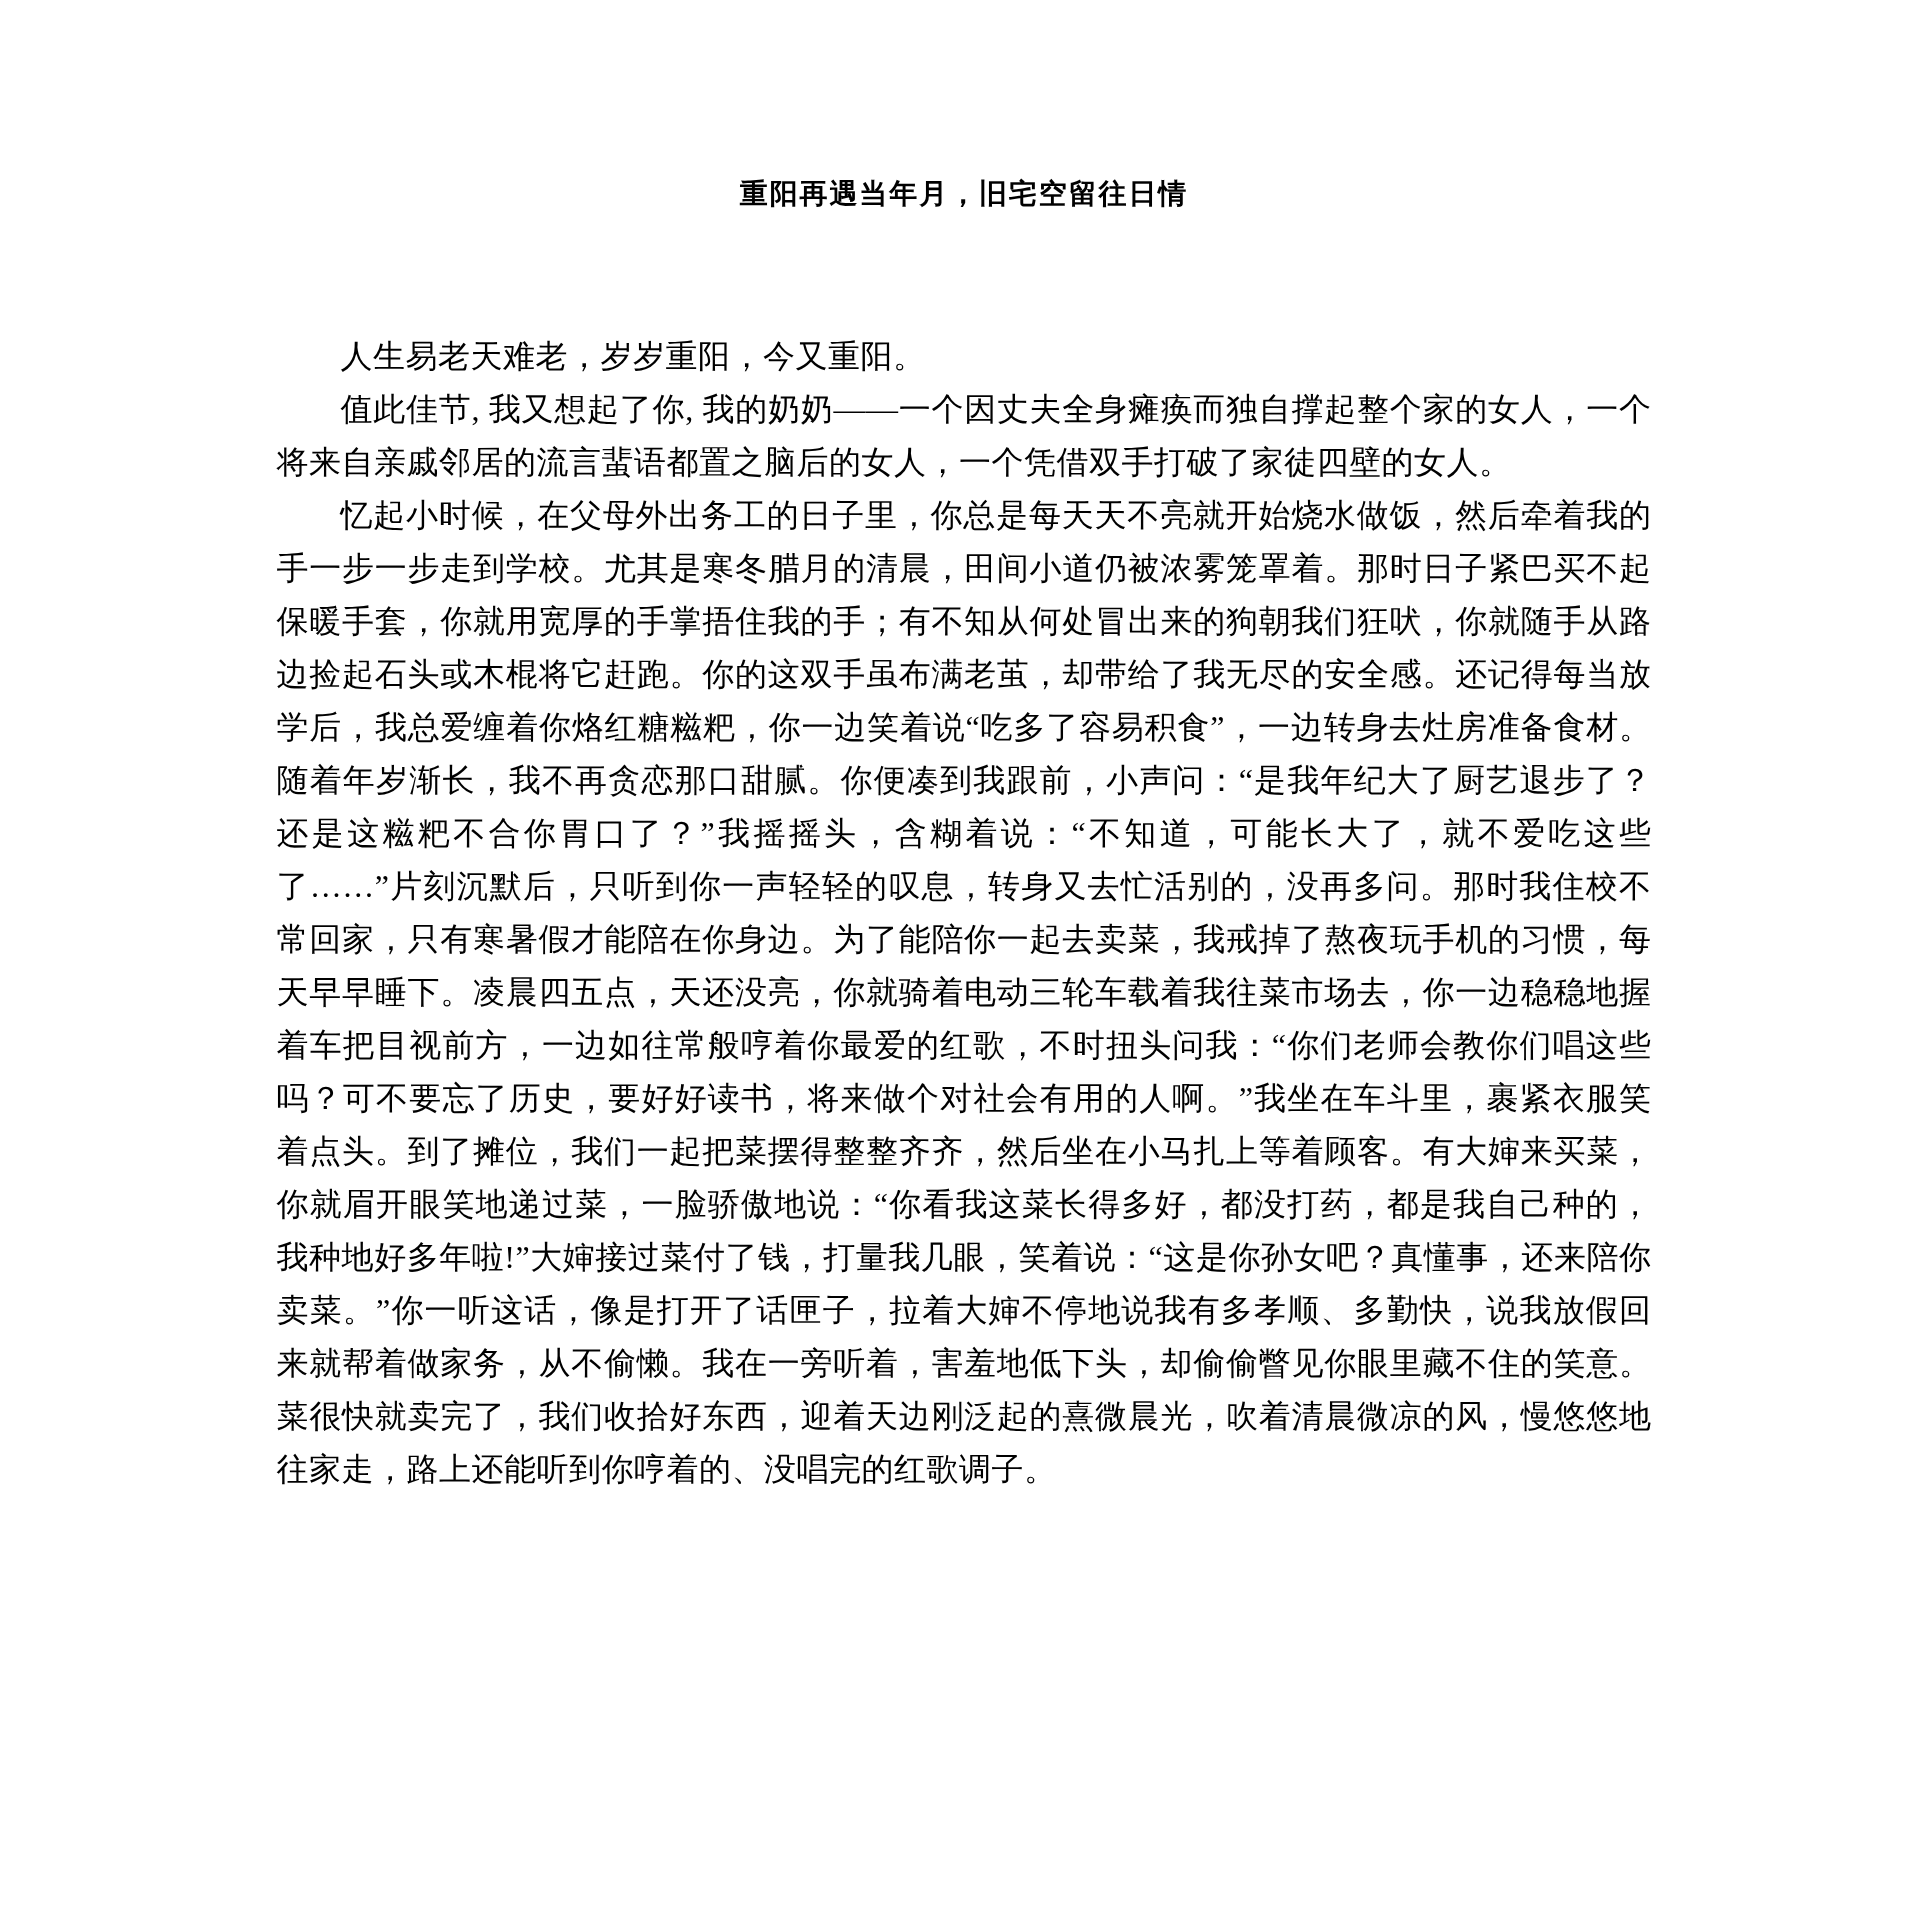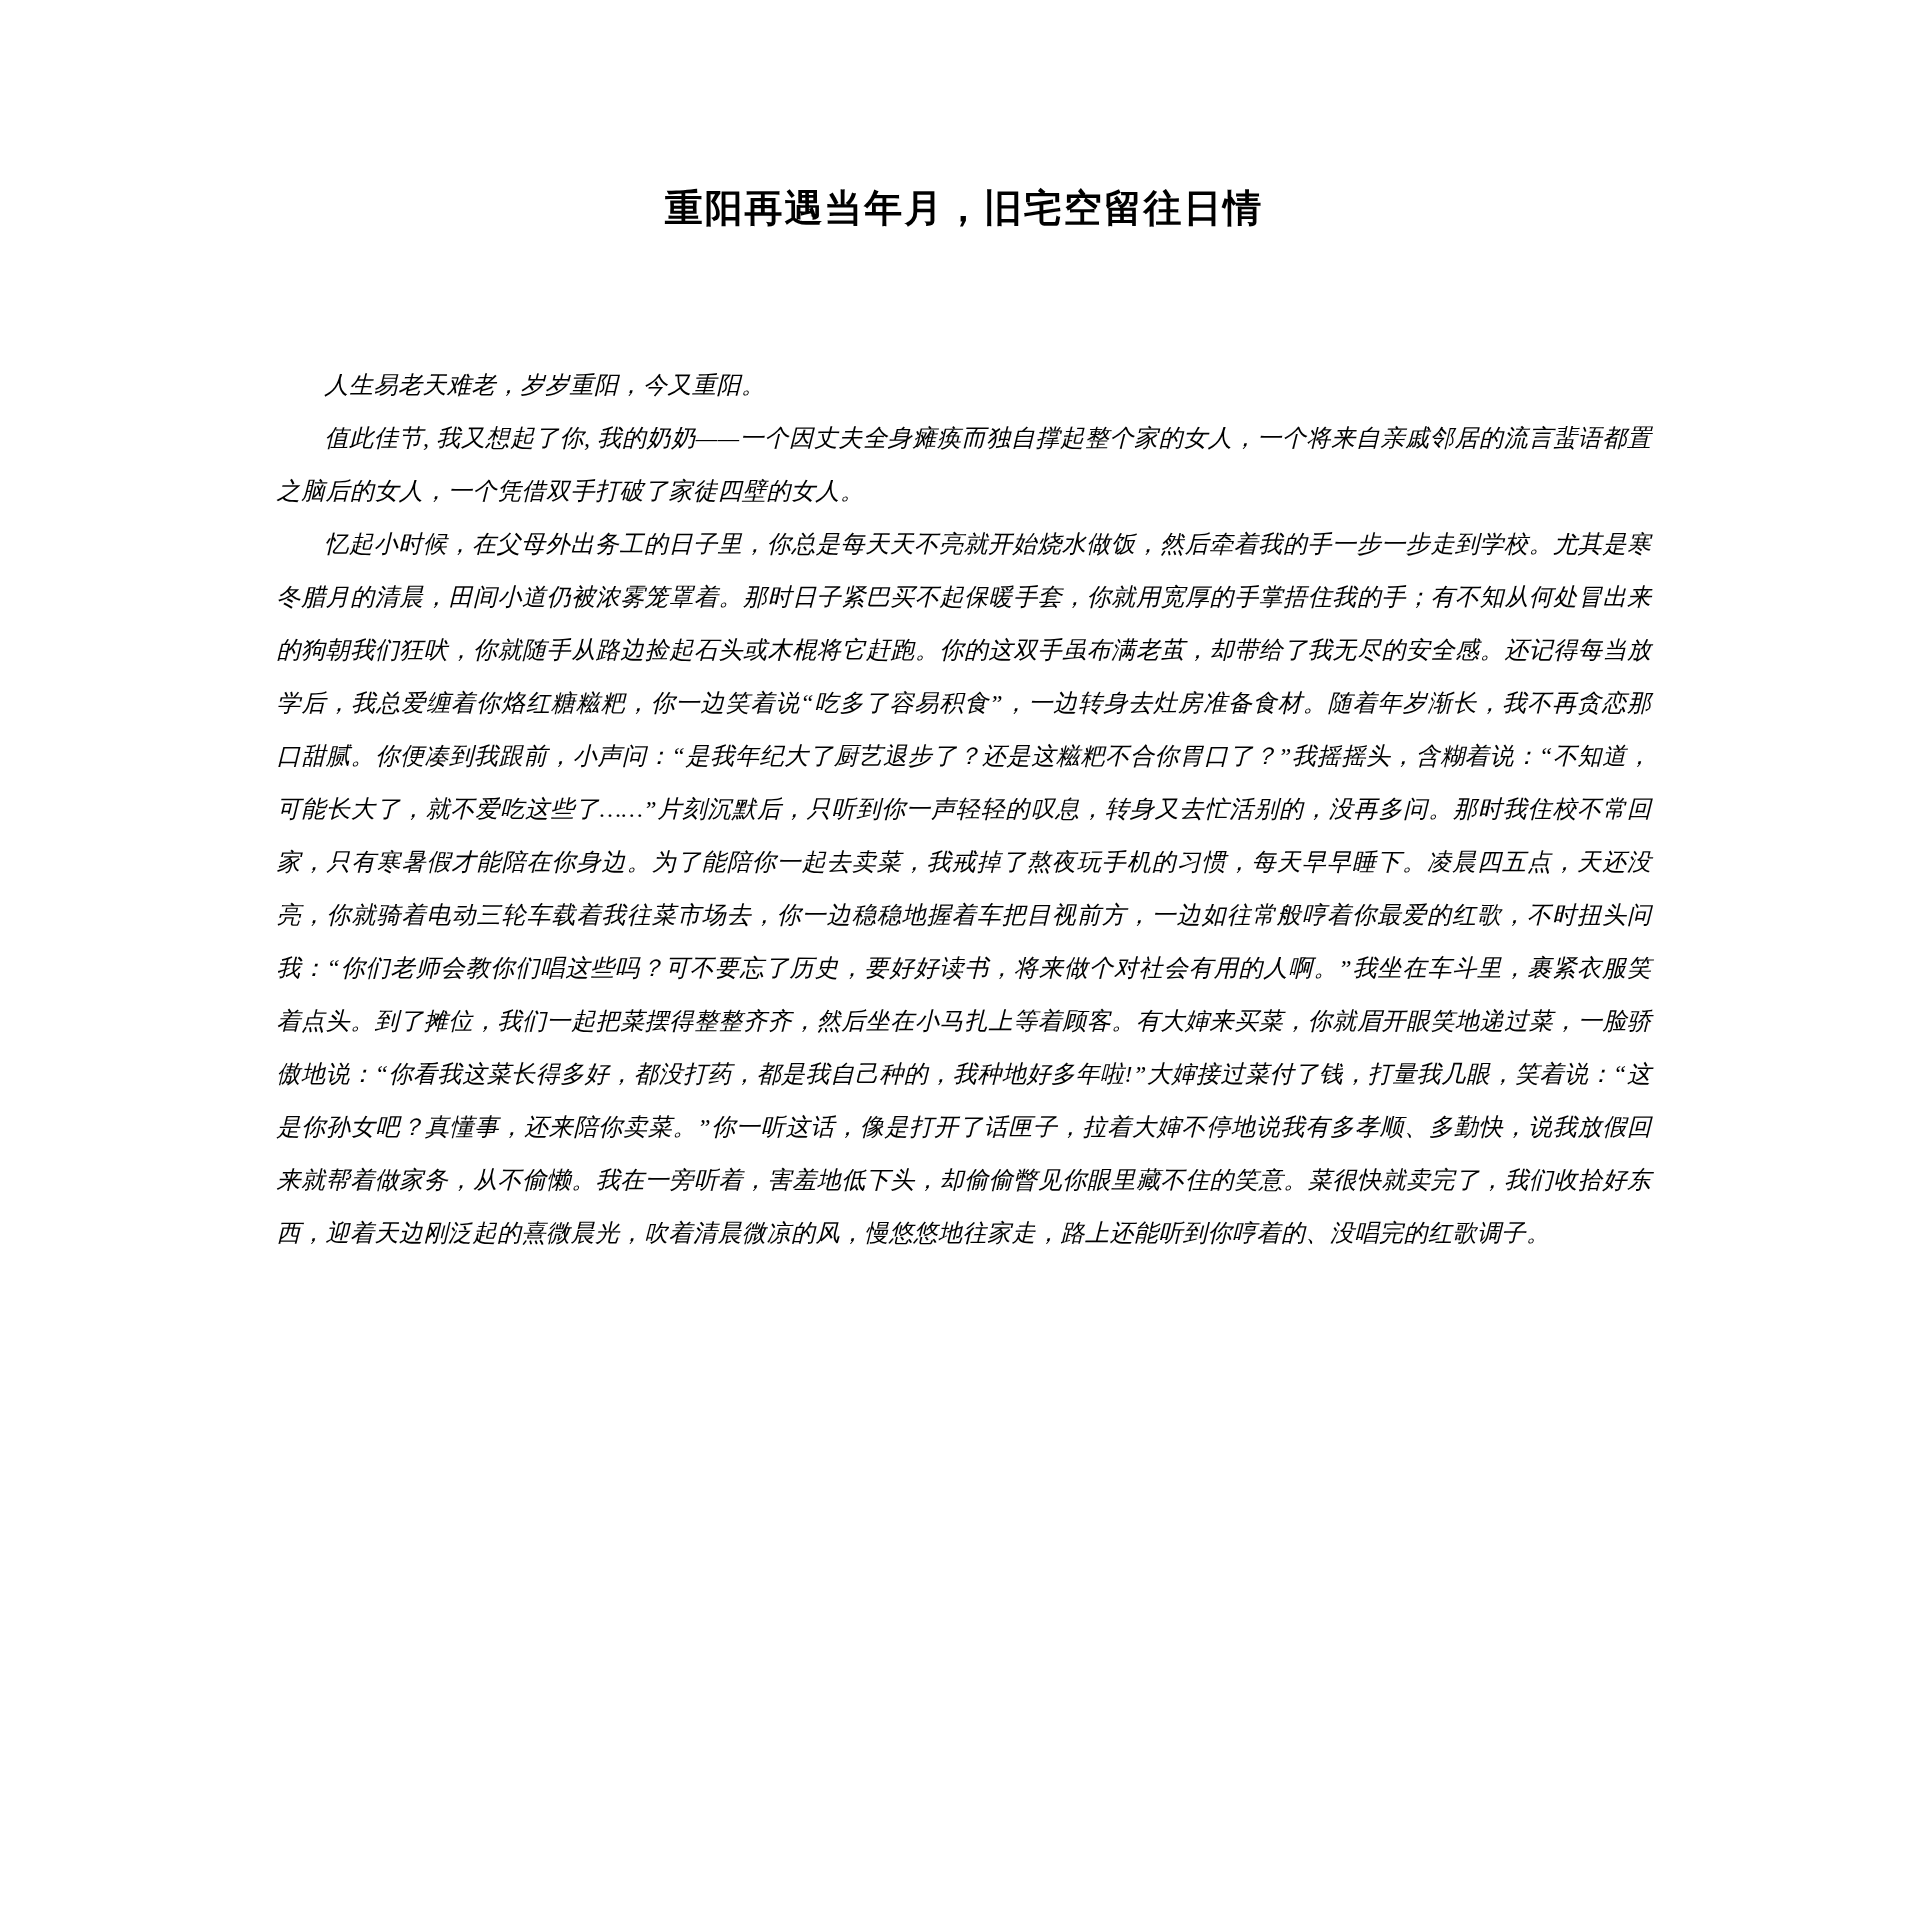--- a/index.html
+++ b/index.html
@@ -18,40 +18,39 @@
     box-sizing: border-box;
     width: 1928px;
     height: 1914px;
     padding: 0;
     position: relative;
   }
   .doc-title {
     text-align: center;
     font-family: Liberation Sans, sans-serif;
     font-weight: bold;
-    font-size: 38px;
+    font-size: 28px;
     letter-spacing: 1.9px;
-    margin: 12px;
+    margin: 4px;
     padding-top: 171px;
   }
   .body-wrap {
     margin: 0 auto;
     width: 1375px;
     padding-top: 113px;
   }
   p.para {
     margin: 0;
-    font-size: 24px;
+    font-size: 32px;
     line-height: 53px;
     text-align: justify;
     text-justify: inter-ideograph;
     text-indent: 2em;
     letter-spacing: 0.5px;
     font-family: "Liberation Serif", "DejaVu Serif", serif;
-    font-style: italic;
   }
   p.para + p.para {
     margin-top: 0;
   }
 </style>
 </head>
 <body>
 
 <div class="page">
 

